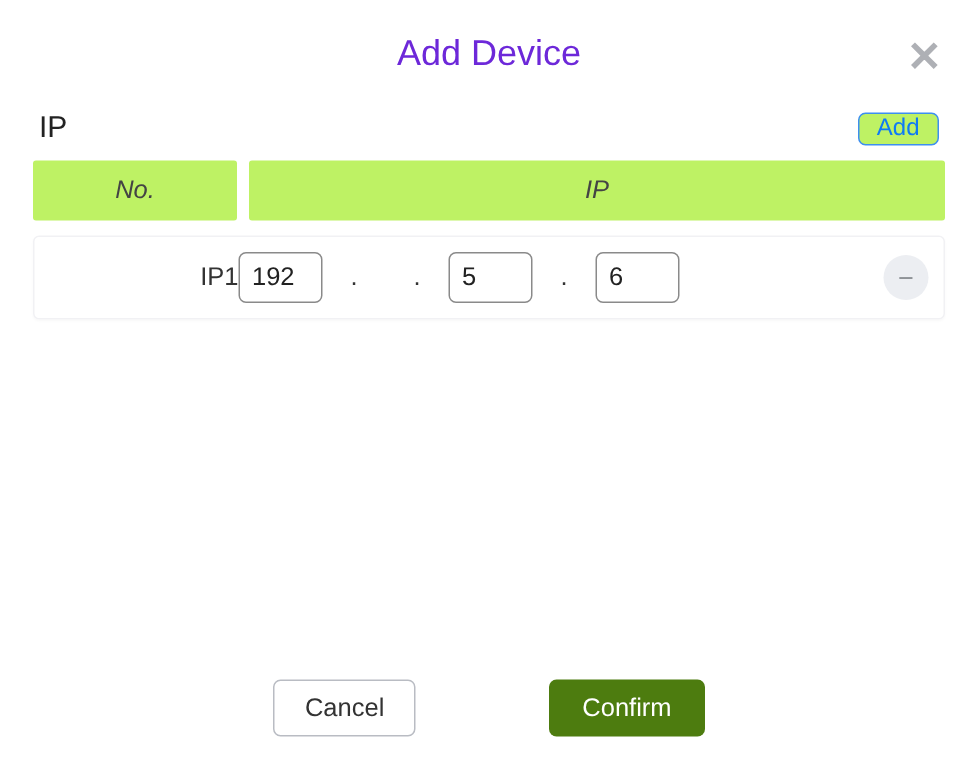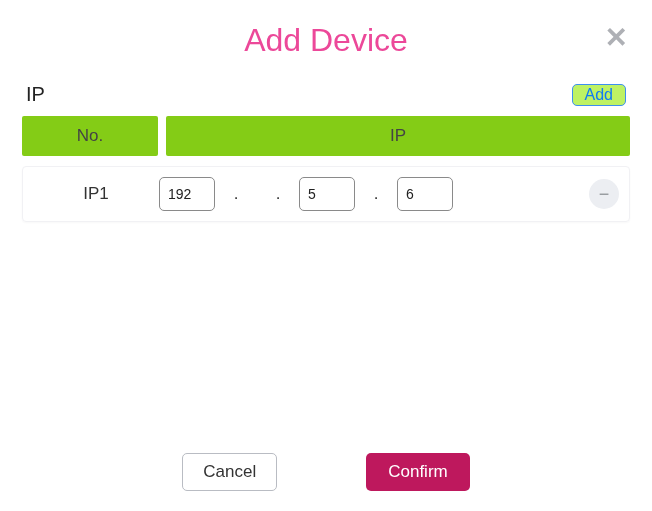--- a/index.html
+++ b/index.html
@@ -1,36 +1,36 @@
 <!DOCTYPE html>
 <html><head>
   <meta charset="utf-8">
   <style>
     * { box-sizing: border-box; margin: 0; padding: 0; }
     body { font-family: -apple-system, BlinkMacSystemFont, "Segoe UI", Arial, sans-serif; width: 652px; height: 511px; background: #fff; position: relative; }
     .modal { width: 100%; height: 100%; padding: 16px 22px; position: relative; }
-    .title { font-size: 32px; font-weight: 400; text-align: center; color: #ec4899; margin-top: 6px; }
+    .title { font-size: 24px; font-weight: 400; text-align: center; color: #6d28d9; margin-top: 6px; }
     .close { position: absolute; top: 24px; right: 24px; cursor: pointer; color: #aeb0b5; font-size: 28px; font-weight: bold; line-height: 1; }
     .section { margin-top: 24px; }
     .section-head { display: flex; justify-content: space-between; align-items: center; margin-bottom: 10px; padding: 0 4px; }
     .section-label { font-size: 20px; color: #222; }
     .add-btn { border: 1px solid #3d8ff0; color: #0f7af5; background: #bef264; border-radius: 5px; padding: 1px 12px; font-size: 16px; cursor: pointer; }
     .table-head { display: flex; gap: 8px; }
-    .th { background: #84cc16; color: #444; font-size: 17px; padding: 10px 16px; text-align: center; border-radius: 2px; }
+    .th { background: #bef264; color: #444; font-size: 17px; padding: 10px 16px; text-align: center; border-radius: 2px; font-style: italic; }
     .th-no { width: 136px; }
     .th-ip { flex: 1; }
     .row { display: flex; align-items: center; border: 1px solid #f1f1f4; border-radius: 4px; box-shadow: 0 1px 2px rgba(0,0,0,0.03); margin-top: 10px; padding: 10px 10px; }
-    .row-no { width: 126px; text-align: center; font-size: 17px; color: #333; }
+    .row-no { width: 126px; text-align: right; font-size: 17px; color: #333; }
     .ip-group { flex: 1; display: flex; align-items: center; gap: 0; }
-    .octet { width: 56px; height: 34px; border: 1px solid #8a8a8a; border-radius: 5px; font-size: 14px; padding: 4px 8px; text-align: left; color: #222; }
+    .octet { width: 56px; height: 34px; border: 1px solid #8a8a8a; border-radius: 5px; font-size: 17px; padding: 4px 8px; text-align: left; color: #222; }
     .dot { width: 42px; text-align: center; font-size: 17px; color: #333; }
     .remove-btn { width: 30px; height: 30px; border-radius: 50%; background: #eceef2; border: none; cursor: pointer; display: flex; align-items: center; justify-content: center; margin-left: 8px; color: #8f9397; font-size: 18px; line-height: 1; }
     .footer { position: absolute; bottom: 20px; left: 0; width: 100%; display: flex; justify-content: center; gap: 89px; }
     .btn-cancel { border: 1px solid #b9bcc3; background: #fff; color: #333; font-size: 17px; padding: 8px 20px; border-radius: 5px; cursor: pointer; }
-    .btn-confirm { background: #be185d; color: #fff; border: none; font-size: 17px; padding: 8px 22px; border-radius: 5px; cursor: pointer; }
+    .btn-confirm { background: #4d7c0f; color: #fff; border: none; font-size: 17px; padding: 8px 22px; border-radius: 5px; cursor: pointer; }
   </style>
 </head>
 <body>
 
 <div class="modal">
   <h1 class="title">Add Device</h1>
   <span class="close">✕</span>
 
   <div class="section">
     <div class="section-head">

